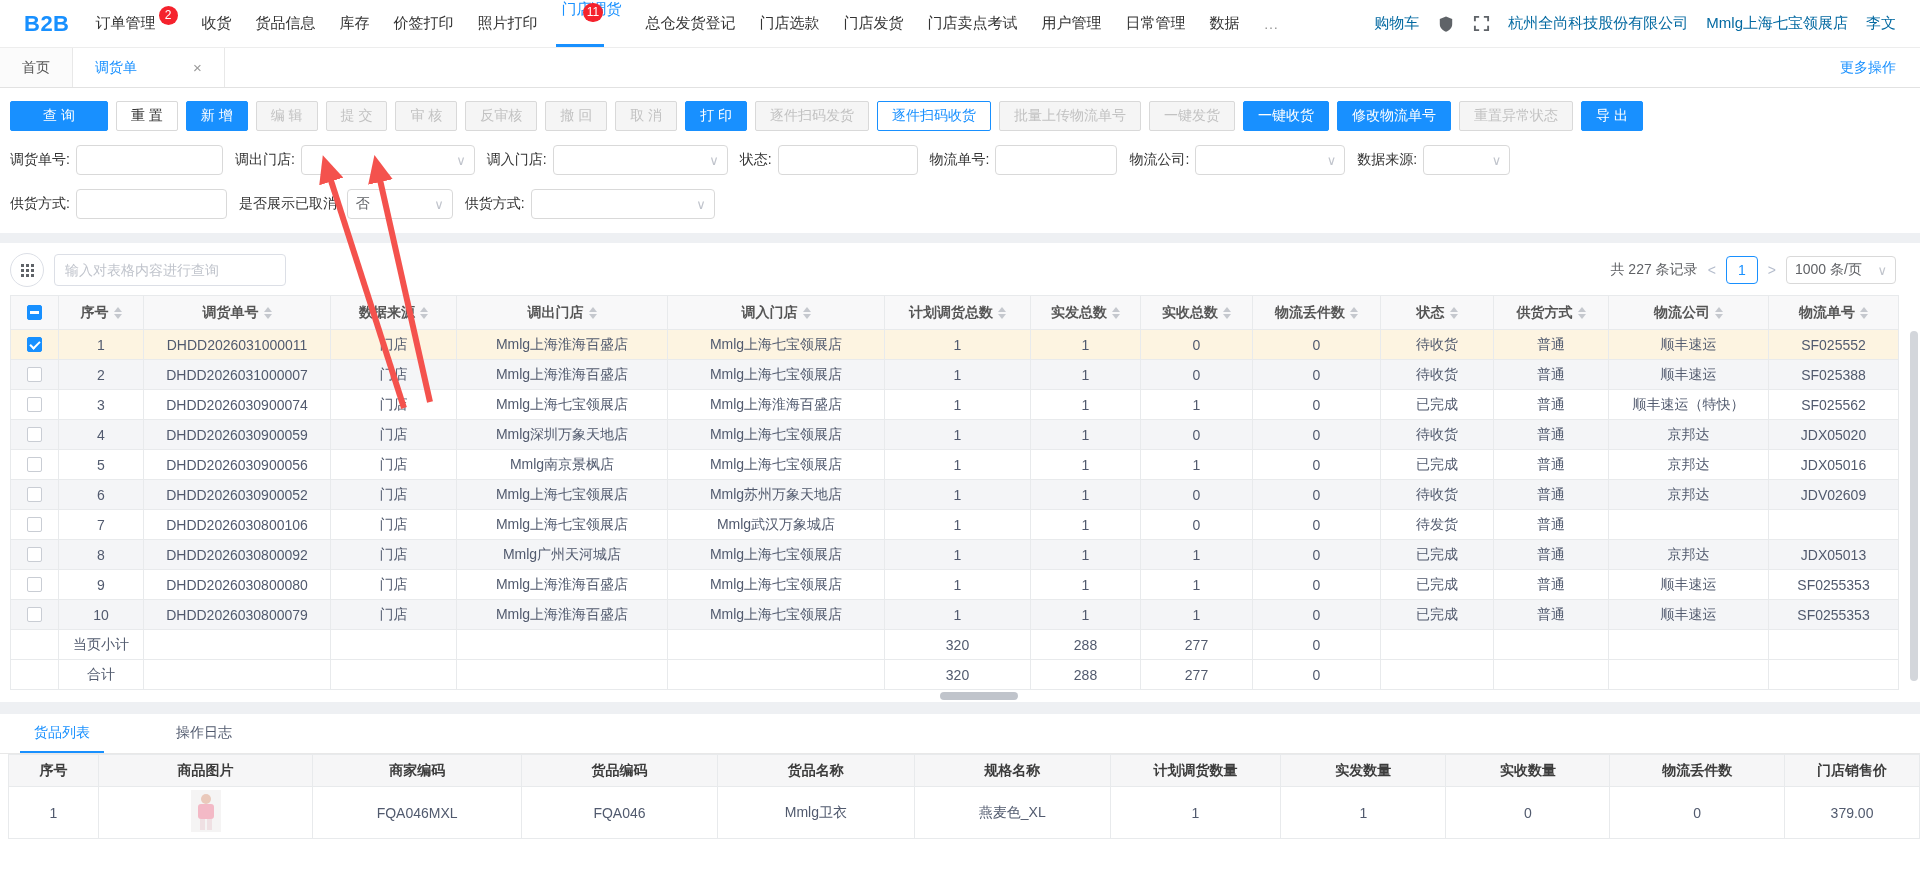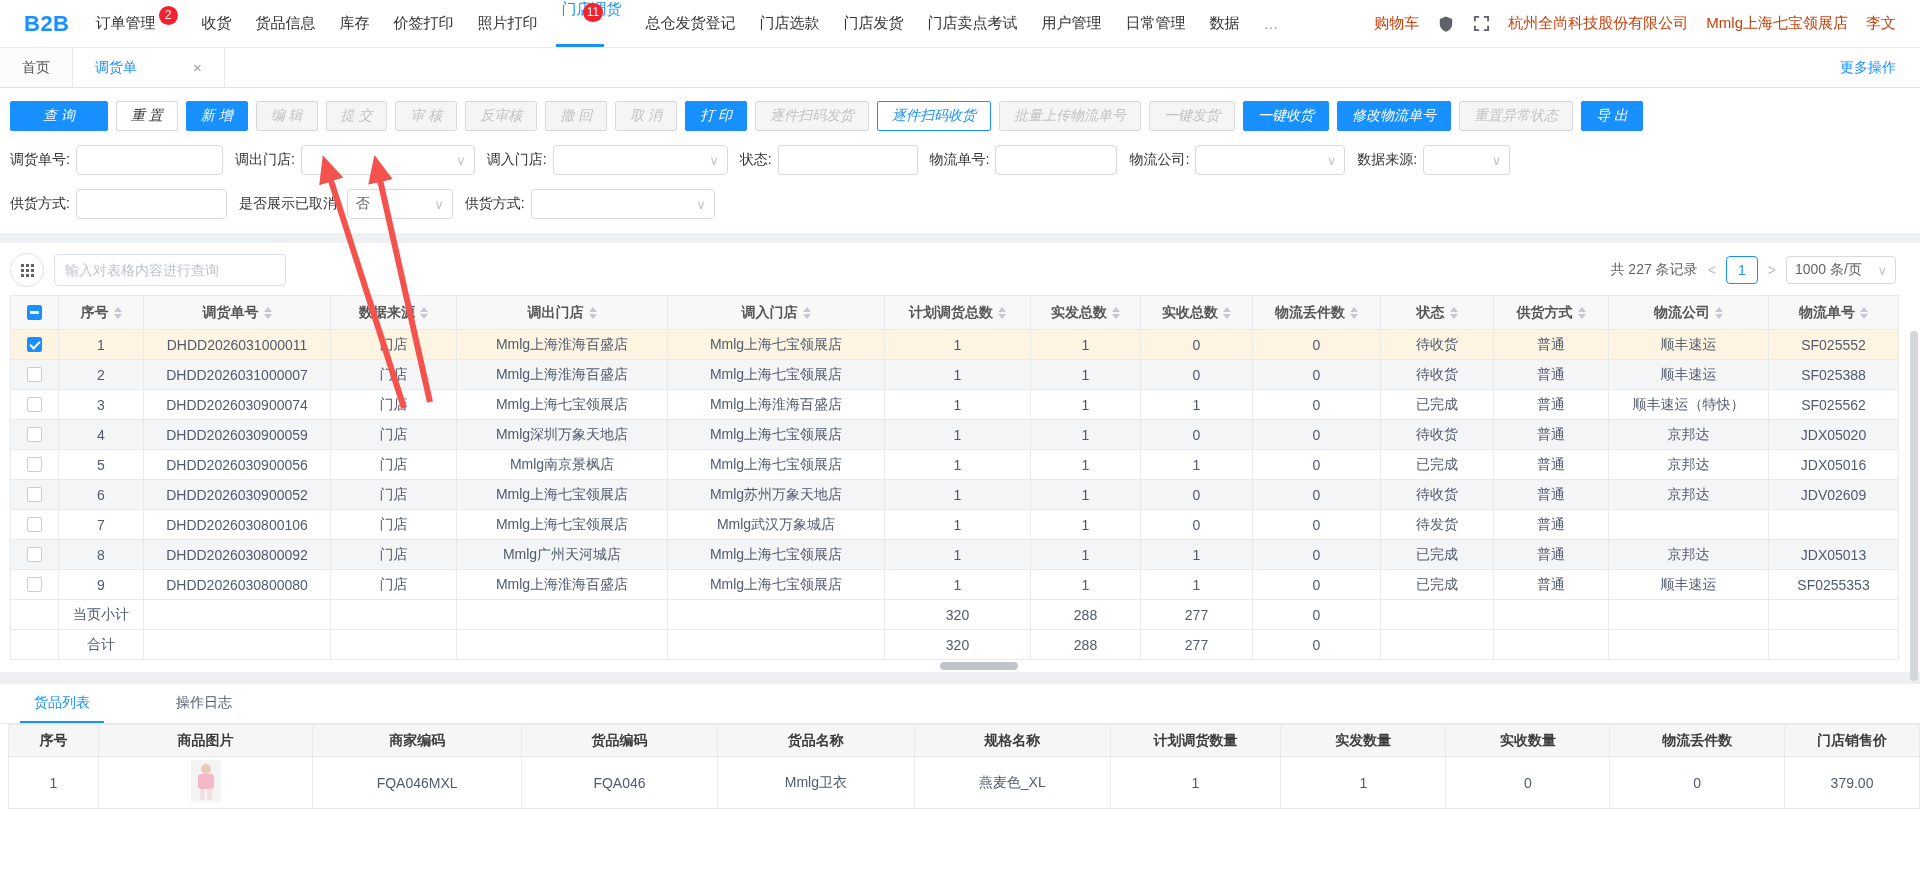--- a/index.html
+++ b/index.html
@@ -10,35 +10,35 @@
   }
   
   .nav { height:48px; display:flex; align-items:center; padding:0 24px; background:#fff; border-bottom:1px solid #ededed; }
   .brand { color:#1890ff; font-weight:bold; font-size:22px; letter-spacing:0.5px; cursor:pointer; }
   .nav-items { display:flex; align-items:center; height:100%; margin-left:26px; gap:24px; }
   .nav-item { position:relative; height:100%; display:flex; align-items:center; font-size:15px; color:#333; cursor:pointer; white-space:nowrap; }
   .nav-item.muted { color:#999; }
   .nav-item.active { color:#1890ff;flex-direction:column; }
   .nav-item.active::after { content:''; position:absolute; left:-6px; right:18px; bottom:0; height:3px; background:#1890ff; }
   .badge { background:#f5222d; color:#fff; border-radius:10px; min-width:19px; height:19px; line-height:19px; text-align:center; font-size:12px; padding:0 4px; margin-left:3px; margin-top:-16px; }
-  .nav-right { margin-left:auto; display:flex; align-items:center; gap:18px; font-size:15px; color:#c2410c; white-space:nowrap; }
+  .nav-right { margin-left:auto; display:flex; align-items:center; gap:18px; font-size:15px; color:#0369a1; white-space:nowrap; }
   .nav-right span { cursor:pointer; }
   .nav-ico { display:inline-flex; align-items:center; }
   
   .tabbar { height:40px; background:#fff; border-bottom:1px solid #e2e2e2; display:flex; align-items:stretch;text-align:center; }
   .tab { display:flex; align-items:center; padding:0 22px; border-right:1px solid #e8e8e8; font-size:14px; color:#555; background:#fbfbfb; cursor:pointer; }
   .tab.active { background:#fff; color:#1890ff;gap:48px; }
   .tab .close { margin-left:8px; color:#999; font-size:15px; }
   .more-actions { margin-left:auto; margin-right:24px; display:flex; align-items:center; color:#1890ff; cursor:pointer; }
   
   .content { position:absolute; top:89px; bottom:0; left:0; right:0; background:#eef0f3; display:flex; flex-direction:column; overflow:hidden; }
   .panel { background:#fff; }
   .filter-panel { padding:12px 10px 14px; }
   .toolbar { display:flex; gap:8px; align-items:center; flex-wrap:nowrap; }
-  .btn { height:30px; padding:0 14px; border-radius:2px; font-size:14px; border:1px solid transparent; cursor:pointer; white-space:nowrap; font-family:inherit;font-style:italic; }
+  .btn { height:30px; padding:0 14px; border-radius:2px; font-size:14px; border:1px solid transparent; cursor:pointer; white-space:nowrap; font-family:inherit; }
   .btn.primary { background:#1890ff; color:#fff; border-color:#1890ff; }
   .btn.default { background:#fff; color:#333; border-color:#d9d9d9; }
   .btn.outline { background:#fff; color:#1890ff; border-color:#1890ff; }
   .btn.disabled { background:#f5f5f5; color:#c2c2c2; border-color:#d9d9d9; cursor:not-allowed; }
   .btn.wide { padding:0 32px; }
   .filter-row { display:flex; align-items:center; margin-top:14px; }
   .filter-item { display:flex; align-items:center; margin-right:12px; }
   .filter-item label { margin-right:6px; white-space:nowrap; color:#333; }
   .f-input { height:30px; border:1px solid #d9d9d9; border-radius:4px; padding:0 8px; font-size:14px; font-family:inherit; color:#333; background:#fff; }
   .f-select { height:30px; border:1px solid #d9d9d9; border-radius:4px; background:#fff; display:flex; align-items:center; justify-content:space-between; padding:0 8px; color:#606266; cursor:pointer; }
@@ -517,20 +517,38 @@
             <td>Mmlg上海七宝领展店</td>
             <td>1</td>
             <td>1</td>
             <td>1</td>
             <td>0</td>
             <td>已完成</td>
             <td>普通</td>
             <td>顺丰速运</td>
             <td>SF0255353</td>
           </tr>
+          <tr class="even">
+            <td>
+              <div class="cb"></div>
+            </td>
+            <td>10</td>
+            <td>DHDD2026030800079</td>
+            <td>门店</td>
+            <td>Mmlg上海淮海百盛店</td>
+            <td>Mmlg上海七宝领展店</td>
+            <td>1</td>
+            <td>1</td>
+            <td>1</td>
+            <td>0</td>
+            <td>已完成</td>
+            <td>普通</td>
+            <td>顺丰速运</td>
+            <td>SF0255353</td>
+          </tr>
           <tr class="totals">
             <td></td>
             <td>当页小计</td>
             <td></td>
             <td></td>
             <td></td>
             <td></td>
             <td>320</td>
             <td>288</td>
             <td>277</td>

